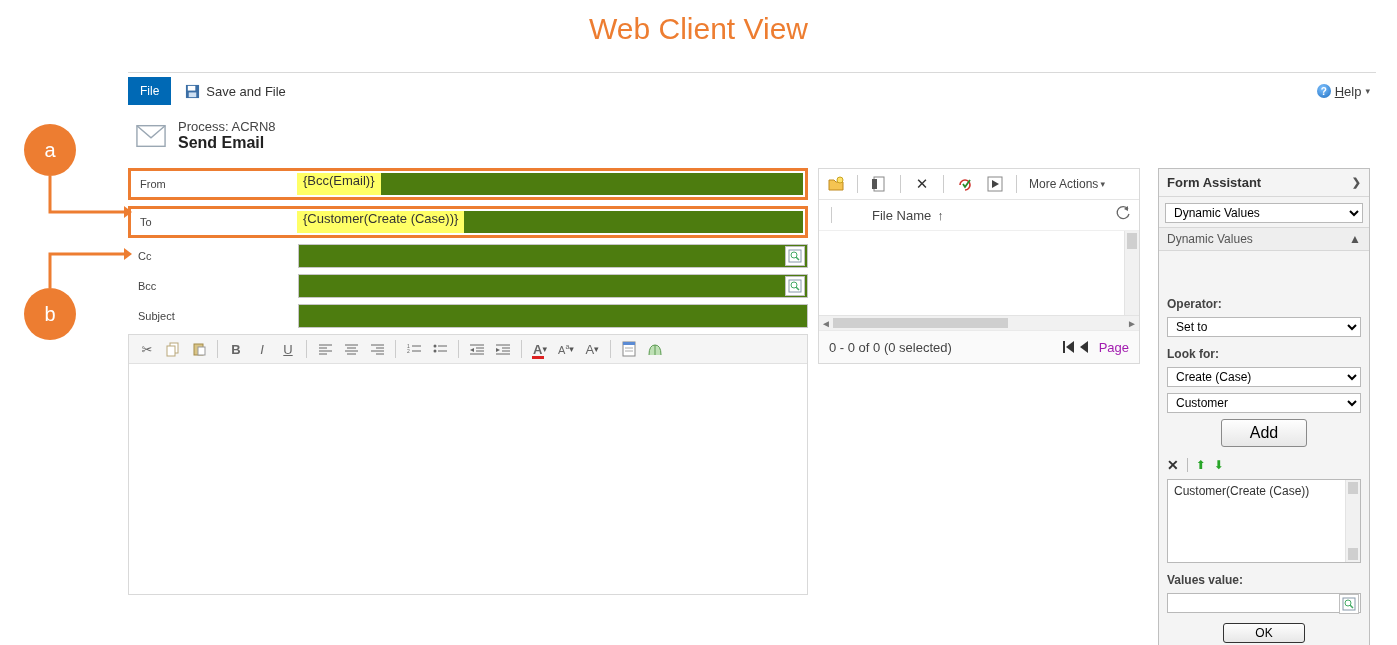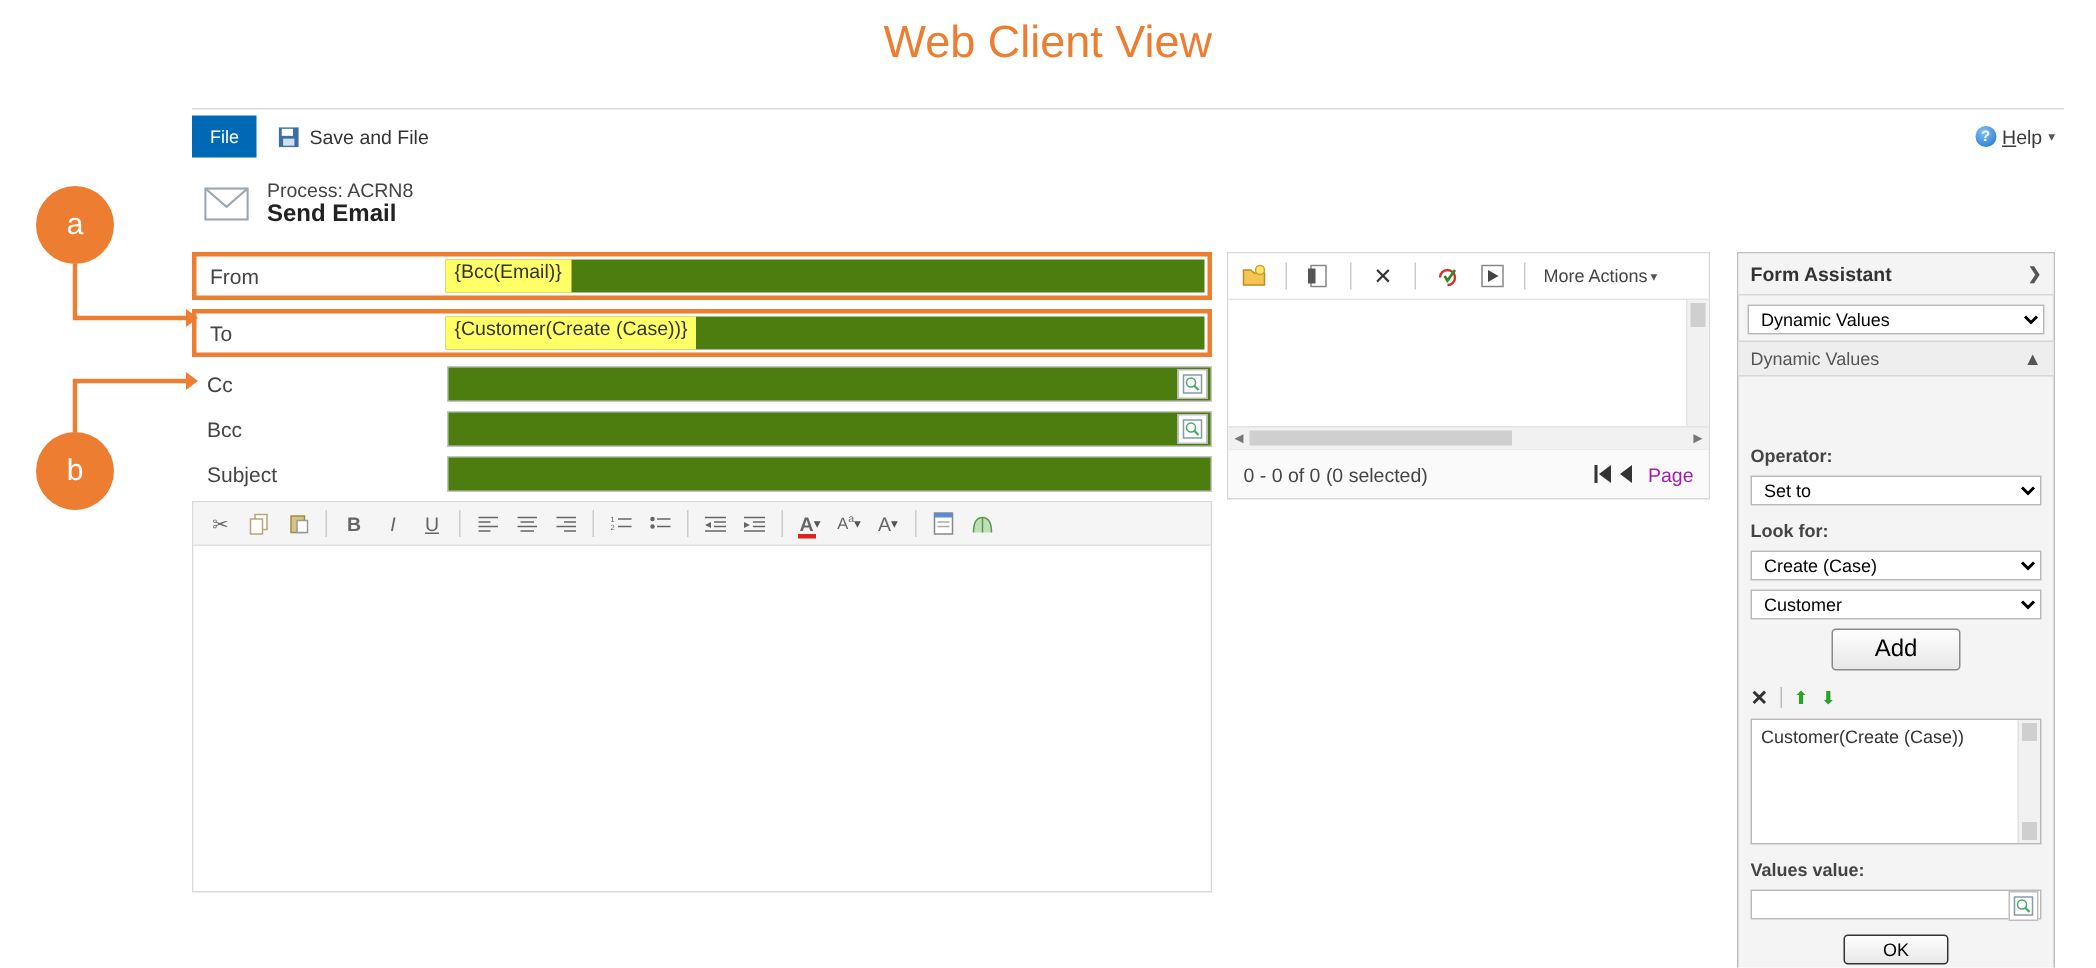--- a/index.html
+++ b/index.html
@@ -16,21 +16,21 @@
   .caret{font-size:9px;color:#555;}
   .header{display:flex;align-items:center;gap:12px;padding:10px 0 16px 8px;}
   .mail-svg{width:30px;height:24px;}
   .header-text .proc{font-size:13px;color:#444;}
   .header-text .title{font-size:16px;font-weight:bold;color:#222;}
   .cols{display:flex;align-items:flex-start;}
   .left{width:680px;}
   .mid{width:320px;margin-left:10px;border:1px solid #d9d9d9;background:#fff;position:relative;}
   .right{width:210px;margin-left:18px;border:1px solid #bfbfbf;background:#f4f4f4;}
   .row{display:flex;align-items:center;margin:0 0 6px 0;}
-  .row .lbl{width:160px;padding-left:10px;font-size:14px;color:#444;}
+  .row .lbl{width:160px;padding-left:10px;font-size:11px;color:#444;}
   .row .val{flex:1;background:#4d7c0f;border:1px solid #c6c6c6;height:22px;display:flex;position:relative;}
   .row .val .txt{padding:0 6px;}
   .hl{background:#ffff66;}
   .lookup-btn{position:absolute;right:2px;top:1px;width:18px;height:18px;border:1px solid #bfbfbf;background:#fff;display:flex;align-items:center;justify-content:center;}
   .framed{border:3px solid #ED7D31;margin-bottom:6px;}
   .framed .row{margin:2px;}
   .framed .row .lbl{padding-left:7px;width:157px;}
   .framed .row .val{border:0;height:22px;}
   .editor{border:1px solid #d9d9d9;margin-top:6px;}
   .tb{background:#f5f5f5;border-bottom:1px solid #e1e1e1;display:flex;align-items:center;height:28px;padding:0 6px;gap:2px;}
@@ -69,21 +69,21 @@
   .fa-icons .x{font-size:14px;color:#333;font-weight:bold;}
   .fa-icons .vline{width:1px;height:14px;background:#bbb;}
   .fa-icons .arw{font-size:12px;}
   .up{color:#28a528;}
   .dn{color:#28a528;}
   .fa-list{border:1px solid #b9b9b9;background:#fff;height:74px;position:relative;font-size:12px;padding:4px 6px;}
   .fa-list .vscroll{position:absolute;right:0;top:0;bottom:0;width:14px;background:#f1f1f1;border-left:1px solid #e3e3e3;}
   .fa-list .vscroll .tup{position:absolute;top:2px;left:2px;right:2px;height:12px;background:#cfcfcf;}
   .fa-list .vscroll .tdn{position:absolute;bottom:2px;left:2px;right:2px;height:12px;background:#cfcfcf;}
   .fa-default{position:relative;}
-  .fa-ok{align-self:center;width:70px;height:20px;border:1px solid #333;background:linear-gradient(#fefefe,#e7e7e7);font-size:12px;border-radius:3px;font-weight:500;margin-top:4px;}
+  .fa-ok{align-self:center;width:82px;height:20px;border:1px solid #333;background:linear-gradient(#fefefe,#e7e7e7);font-size:12px;border-radius:3px;font-weight:500;margin-top:4px;}
   
   .callout{position:absolute;width:52px;height:52px;border-radius:50%;background:#ED7D31;color:#fff;display:flex;align-items:center;justify-content:center;font-size:20px;z-index:5;}
   .callout-a{left:24px;top:124px;}
   .callout-b{left:24px;top:288px;}
   .connector{position:absolute;z-index:4;}
   svg{overflow:visible;}
   .chev{font-size:11px;color:#555;}
 </style>
 </head>
 <body>
@@ -334,20 +334,31 @@
             <svg width="14" height="14" viewBox="0 0 14 14">
               <rect x="0" y="0" width="14" height="14" fill="#fff" stroke="#888"></rect>
               <path d="M4 3 L11 7 L4 11 Z" fill="#444"></path>
             </svg>
           </div>
         <div class="isep"></div>
         <div class="more">
             <span>More Actions</span>
             <span class="caret">▾</span>
           </div>
+      </div>
+      <div class="mid-head">
+        <span style="color:#888;margin-left:4px;border-left:1px solid #ccc;height:16px;"></span>
+        <div class="col">
+            <span>File Name</span>
+            <span>↑</span>
+          </div>
+        <div class="refresh"><svg width="15" height="15" viewBox="0 0 15 15">
+              <path d="M12 3 A6 6 0 1 0 13 8" fill="none" stroke="#666" stroke-width="1.3"></path>
+              <path d="M12 0 L12 5 L8 3 Z" fill="#666"></path>
+            </svg></div>
       </div>
       <div class="mid-body">
         <div class="vscroll">
             <div class="thumbtop"></div>
           </div>
       </div>
       <div class="mid-hscroll">
         <div class="arrow">◄</div>
         <div class="track">
             <div class="thumb"></div>

